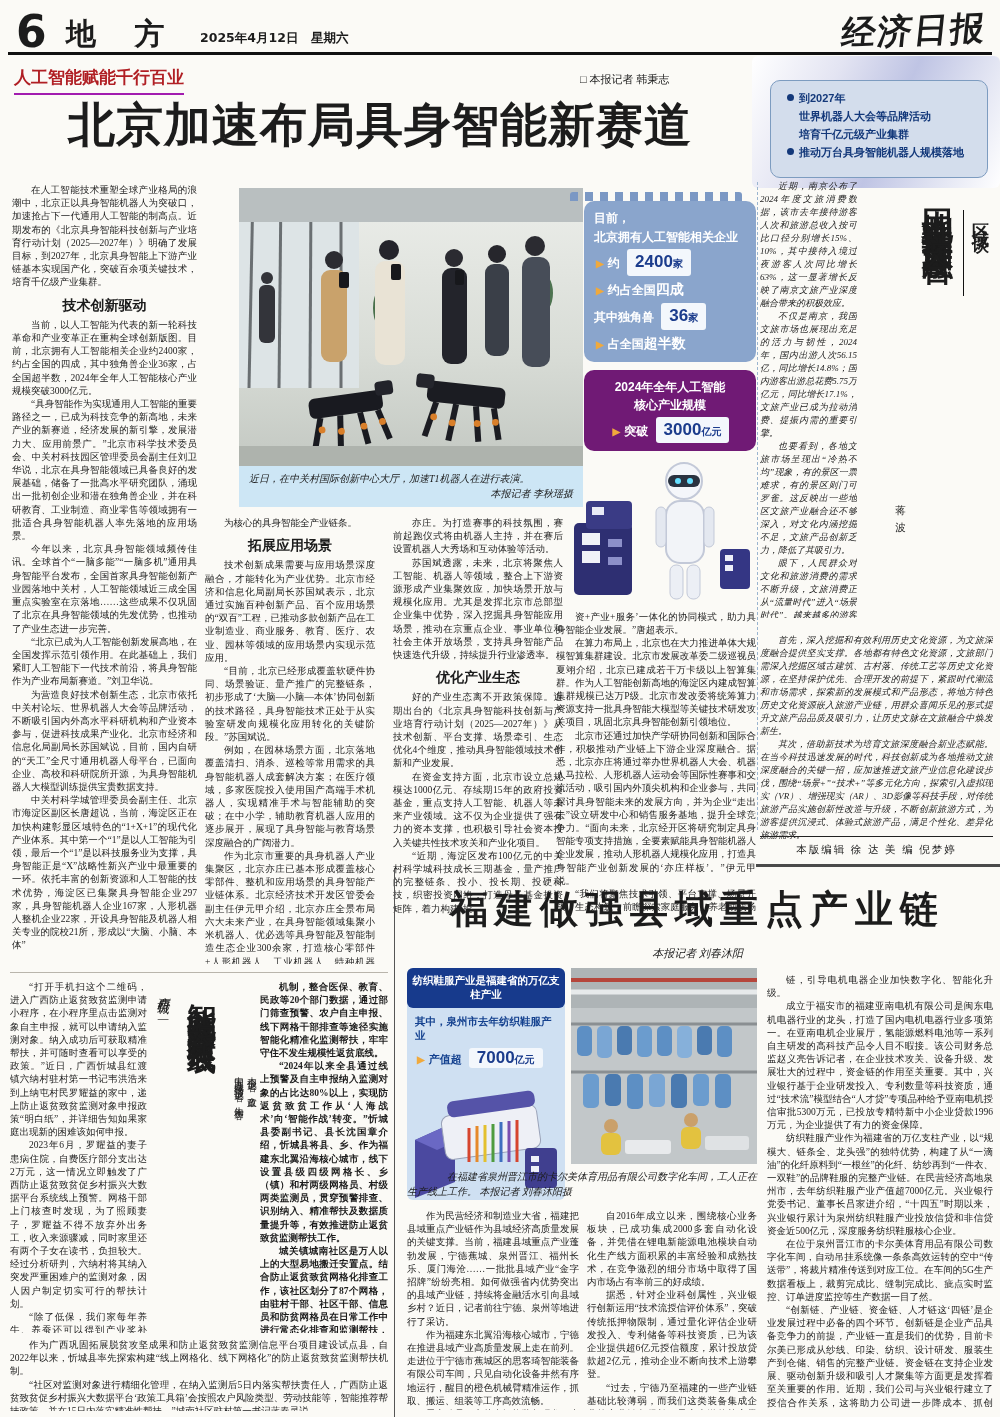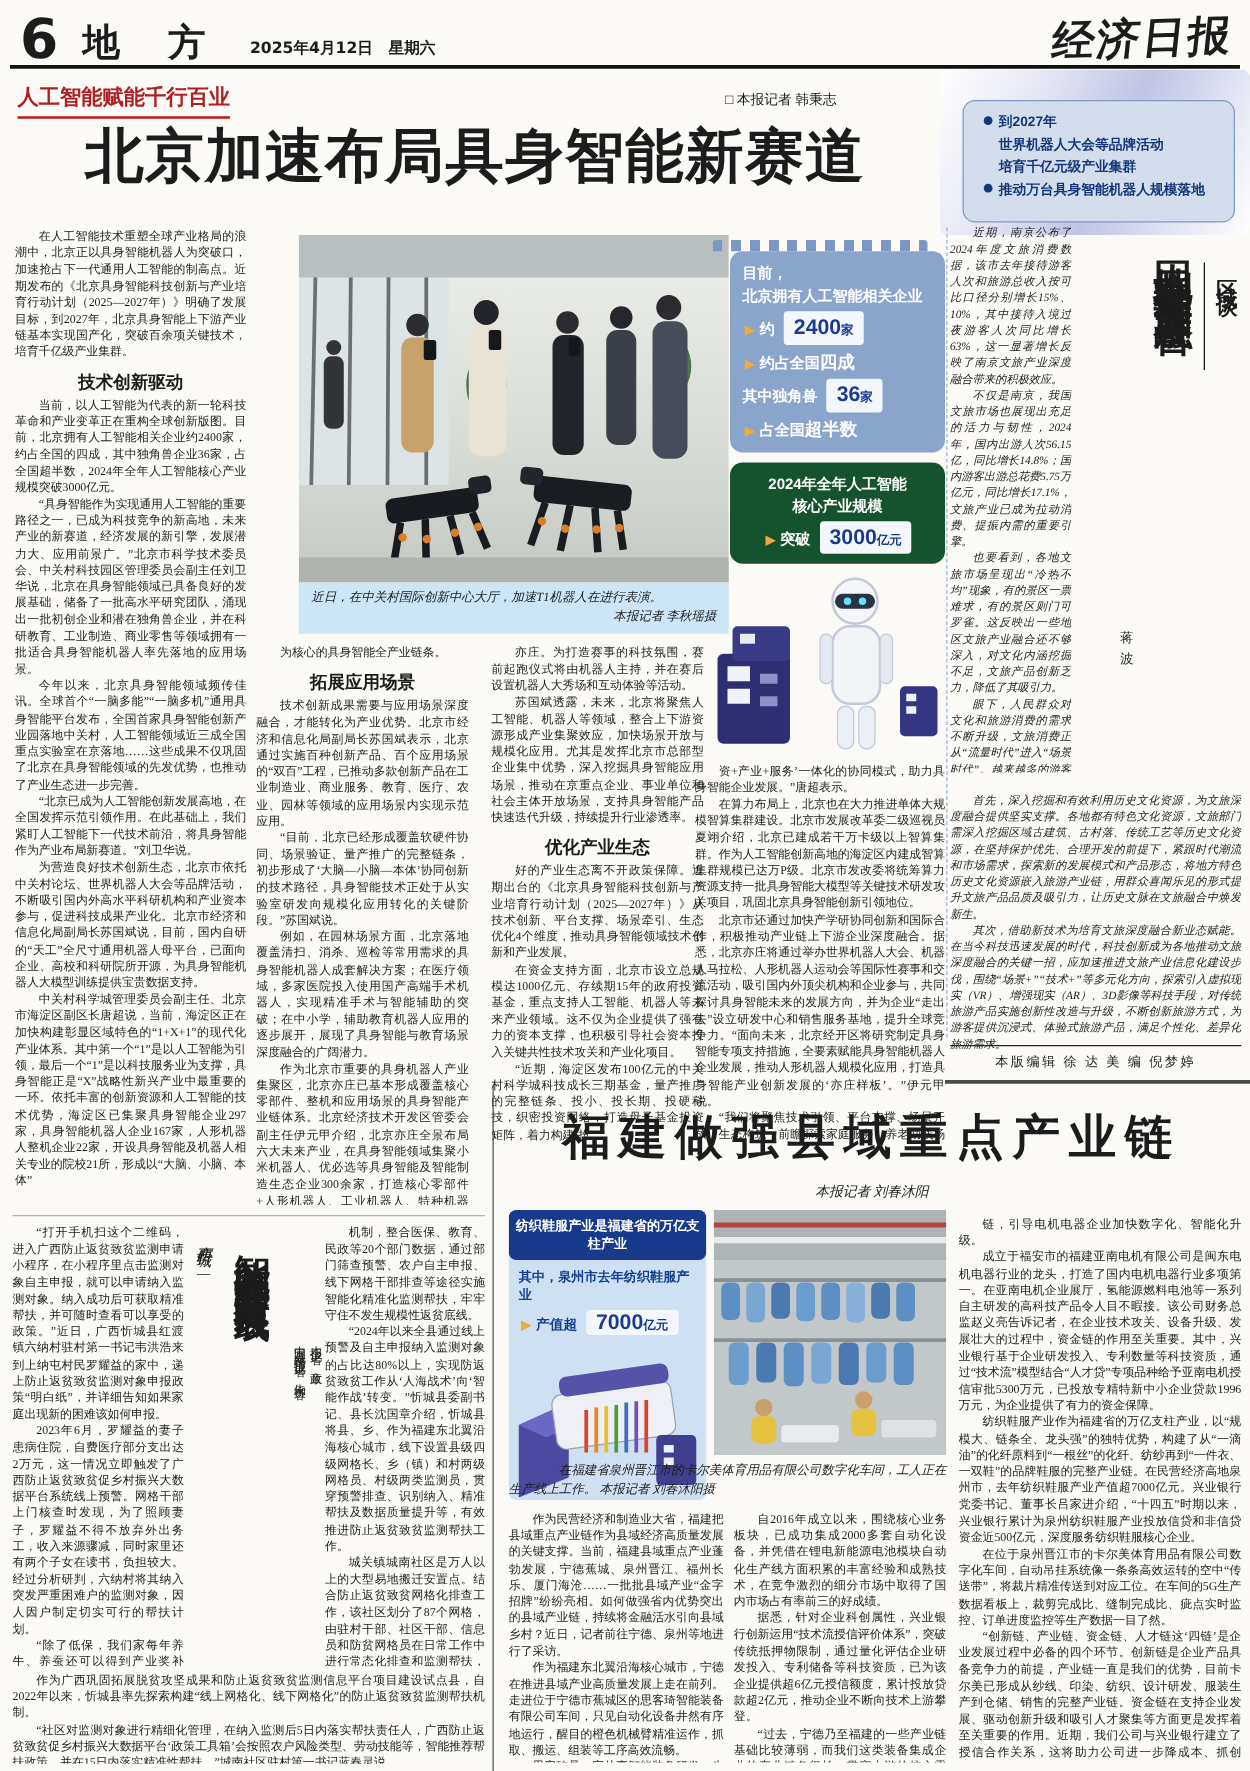--- a/index.html
+++ b/index.html
@@ -7,21 +7,21 @@
         font-family:"Liberation Serif","DejaVu Serif",serif;color:#1c1c1c;overflow:hidden;}
   
   .mast-num{position:absolute;left:16px;top:6px;font-size:44px;font-weight:bold;font-family:"DejaVu Sans",sans-serif;}
   .mast-sec{position:absolute;left:66px;top:14px;font-size:30px;font-weight:bold;letter-spacing:14px;font-family:"DejaVu Sans",sans-serif;}
   .mast-date{position:absolute;left:200px;top:30px;font-size:12.5px;font-weight:bold;font-family:"DejaVu Sans",sans-serif;}
   .mast-logo{position:absolute;right:14px;top:8px;font-size:34px;font-weight:bold;transform:skewX(-8deg) rotate(-2deg);
              font-family:"DejaVu Serif",serif;letter-spacing:2px;}
   .mast-rule{position:absolute;left:8px;top:52px;width:984px;height:3px;background:#111;}
   
   .lead-tag{position:absolute;left:14px;top:66px;font-size:17px;font-weight:bold;color:#b01f24;
-            font-family:"Liberation Sans",sans-serif;border-bottom:2px solid #b91c1c;padding-bottom:4px;}
+            font-family:"Liberation Sans",sans-serif;border-bottom:2px solid #a21caf;padding-bottom:4px;}
   .lead-byline{position:absolute;left:580px;top:72px;font-size:11px;}
   .lead-headline{position:absolute;left:10px;top:94px;width:740px;text-align:center;font-size:47px;font-weight:bold;
                  font-family:"DejaVu Sans","Liberation Sans",sans-serif;letter-spacing:1px;}
   .deco-swoosh{position:absolute;left:752px;top:56px;width:248px;height:132px;
      background:linear-gradient(115deg,#ffffff 0%,#e3e4f2 30%,#bfc4e4 55%,#dcdff0 75%,#ffffff 100%);border-radius:6px;}
   .goals-box{position:absolute;left:770px;top:80px;width:218px;height:98px;background:#d3ddec;
      border:1.5px solid #7d9cc0;border-radius:10px;padding:8px 10px 6px 16px;box-sizing:border-box;
      font-family:"Liberation Sans",sans-serif;color:#13387a;font-size:11px;font-weight:bold;line-height:1.65;}
   .goals-box .dot{display:inline-block;width:7px;height:7px;border-radius:50%;background:#13387a;margin-right:5px;vertical-align:1px;}
   .goals-box .ind{padding-left:12px;}
@@ -32,21 +32,21 @@
   
   .lead-photo{position:absolute;left:205px;top:188px;width:344px;padding-left:34px;}
   .lead-photo svg{display:block;}
   .photo-cap{background:#cde6f5;font-size:10px;line-height:1.5;padding:5px 10px 6px;font-style:italic;}
   .photo-cap .cap2{display:block;text-align:right;}
   
   .info-col{position:absolute;left:556px;top:192px;width:200px;}
   .comb{height:9px;margin:0 14px 0 14px;background:repeating-linear-gradient(90deg,#7b98c4 0 8px,transparent 8px 15px);border-radius:3px 3px 0 0;}
   .panel{border-radius:10px;padding:8px 10px;box-sizing:border-box;font-family:"Liberation Sans",sans-serif;color:#fff;font-weight:bold;margin-left:28px;}
   .panel1{background:#8aa5cc;font-size:12px;line-height:1.55;}
-  .panel2{background:#14532d;margin-top:8px;font-size:12px;text-align:center;line-height:1.5;}
+  .panel2{background:#701a75;margin-top:8px;font-size:12px;text-align:center;line-height:1.5;}
   .srow{margin-top:3px;white-space:nowrap;}
   .tri{color:#f0a93c;font-size:10px;margin:0 4px 0 2px;}
   .vbox{display:inline-block;background:#f3f7fc;color:#1b3c8c;border-radius:3px;padding:0 8px;margin-left:4px;}
   .vbox b{font-size:17px;}
   .vbox span{font-size:10px;}
   .strong-cn{font-size:14px;}
   .robot-ill{margin:2px 0 4px;}
   
   .sidebar{position:absolute;left:760px;top:178px;width:233px;height:652px;}
   .vrl{writing-mode:vertical-rl;text-orientation:upright;}
@@ -64,21 +64,21 @@
                text-align:center;font-size:10.5px;padding-top:6px;letter-spacing:2px;}
   .thick-rule{position:absolute;left:756px;top:864px;width:244px;height:3px;background:#4a4a4a;}
   .vdash{position:absolute;left:757px;top:182px;height:648px;border-left:1px dashed #9ab4cf;}
   
   .gx{position:absolute;left:10px;top:972px;width:378px;height:440px;border-top:1px solid #b9b5ac;padding-top:4px;}
   .gx-col1{position:absolute;left:0;top:8px;width:137px;height:352px;}
   .gx-region{position:absolute;left:144px;top:14px;height:150px;font-size:12px;letter-spacing:2px;font-style:italic;}
   .gx-title{position:absolute;left:172px;top:8px;height:356px;font-size:29px;font-weight:bold;
             font-family:"DejaVu Sans","Liberation Sans",sans-serif;letter-spacing:4px;}
   .gx-byline{position:absolute;left:222px;top:96px;height:230px;font-size:9.5px;letter-spacing:2px;line-height:13px;}
-  .gx-col2{position:absolute;left:250px;top:8px;width:128px;height:352px;}
+  .gx-col2{position:absolute;left:250px;top:8px;width:128px;height:352px;font-weight:bold;}
   .gx-tail{position:absolute;left:0;top:366px;width:378px;height:72px;}
   
   .fj{position:absolute;left:394px;top:868px;width:606px;height:549px;border-left:1px solid #555;box-sizing:border-box;}
   .fj-headline{position:absolute;left:0;top:16px;width:100%;text-align:center;font-size:38px;font-weight:bold;
                font-family:"DejaVu Serif","Liberation Serif",serif;letter-spacing:7px;}
   .fj-byline{position:absolute;left:0;top:78px;width:100%;text-align:center;font-size:11px;font-style:italic;}
   .fj-info{position:absolute;left:12px;top:100px;width:158px;height:232px;background:#cfe0f2;border-radius:6px;overflow:hidden;}
   .fj-banner{background:#173a8c;color:#fff;font-family:"Liberation Sans",sans-serif;font-weight:bold;
              font-size:10.5px;text-align:center;padding:6px 4px;border-radius:0 0 6px 6px;}
   .fj-line{color:#14418f;font-family:"Liberation Sans",sans-serif;font-weight:bold;font-size:10.5px;padding:7px 8px 0;}

